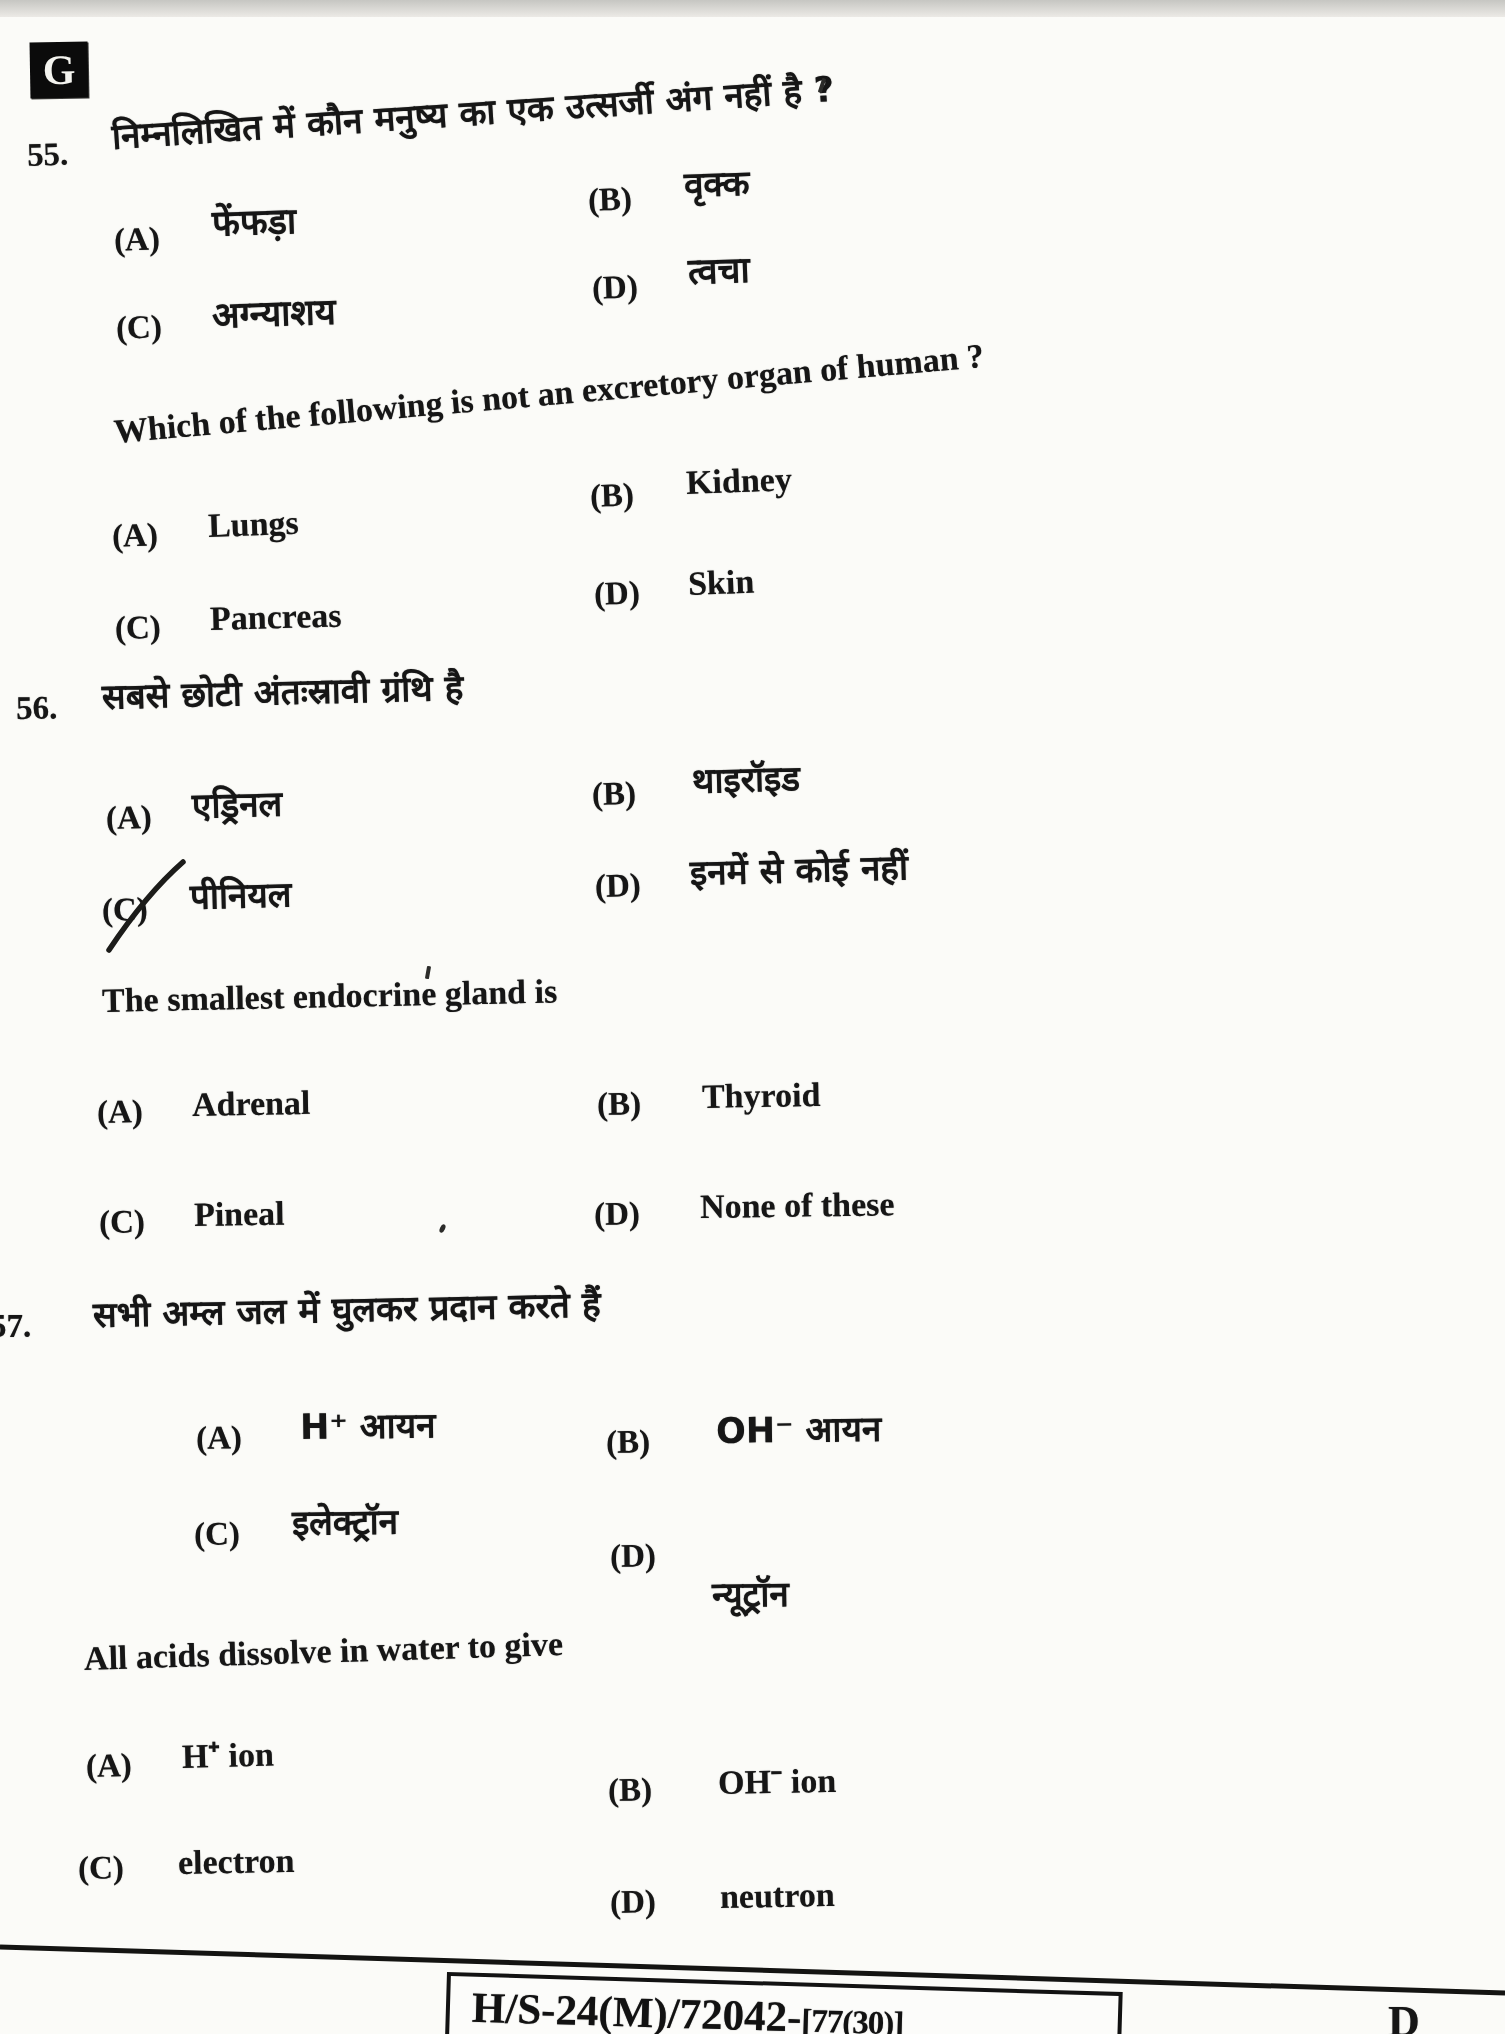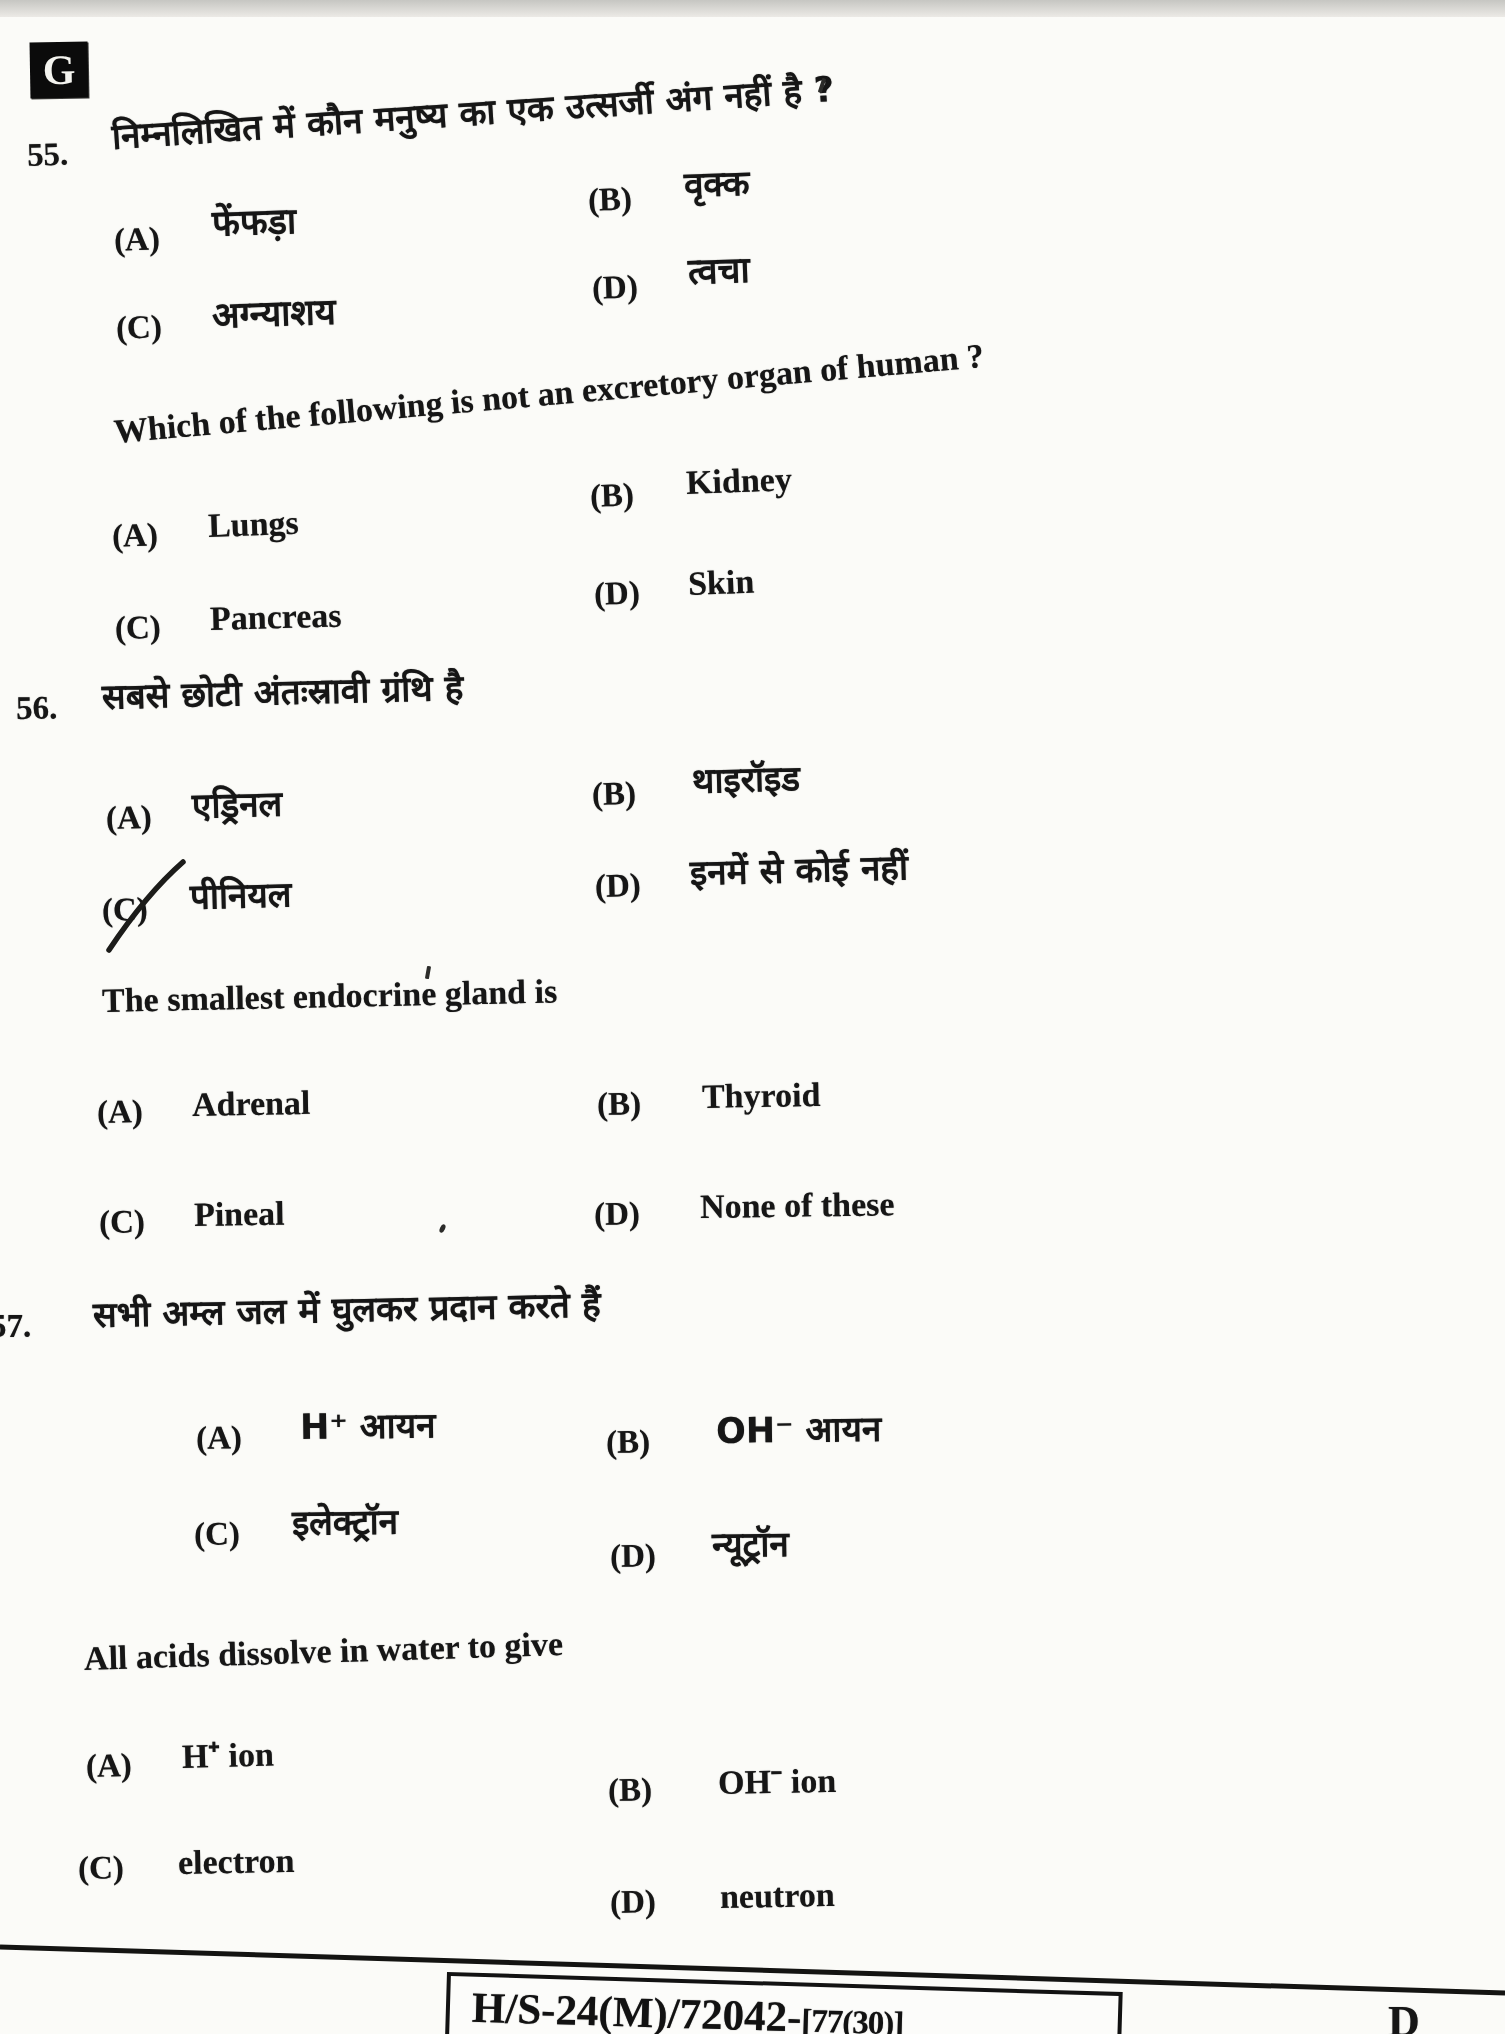--- a/index.html
+++ b/index.html
@@ -122,21 +122,21 @@
   <span class="t en" style="left:196px;top:1420px;font-size:33px;transform:rotate(-0.8deg);">(A)</span>
   <span class="t hi" style="left:300px;top:1408px;font-size:35px;transform:rotate(-0.8deg);">H⁺ आयन</span>
 
   <span class="t en" style="left:606px;top:1424px;font-size:33px;transform:rotate(-0.8deg);">(B)</span>
   <span class="t hi" style="left:716px;top:1412px;font-size:35px;transform:rotate(-0.8deg);">OH⁻ आयन</span>
 
   <span class="t en" style="left:194px;top:1516px;font-size:33px;transform:rotate(-0.8deg);">(C)</span>
   <span class="t hi" style="left:292px;top:1504px;font-size:35px;transform:rotate(-0.8deg);">इलेक्ट्रॉन</span>
 
   <span class="t en" style="left:610px;top:1538px;font-size:33px;transform:rotate(-0.8deg);">(D)</span>
-  <span class="t hi" style="left:712px;top:1526px;font-size:35px;transform:rotate(-0.8deg);text-align:right;">न्यूट्रॉन</span>
+  <span class="t hi" style="left:712px;top:1576px;font-size:35px;transform:rotate(-0.8deg);text-align:right;">न्यूट्रॉन</span>
 
   <span class="t en" style="left:84px;top:1640px;font-size:34px;transform:rotate(-1.8deg);">All acids dissolve in water to give</span>
 
   <span class="t en" style="left:86px;top:1748px;font-size:33px;transform:rotate(-1.5deg);">(A)</span>
   <span class="t en" style="left:182px;top:1738px;font-size:34px;transform:rotate(-1.5deg);">H⁺ ion</span>
 
   <span class="t en" style="left:608px;top:1772px;font-size:33px;transform:rotate(-1deg);">(B)</span>
   <span class="t en" style="left:718px;top:1764px;font-size:34px;transform:rotate(-1deg);">OH⁻ ion</span>
 
   <span class="t en" style="left:78px;top:1850px;font-size:33px;transform:rotate(-1deg);">(C)</span>

